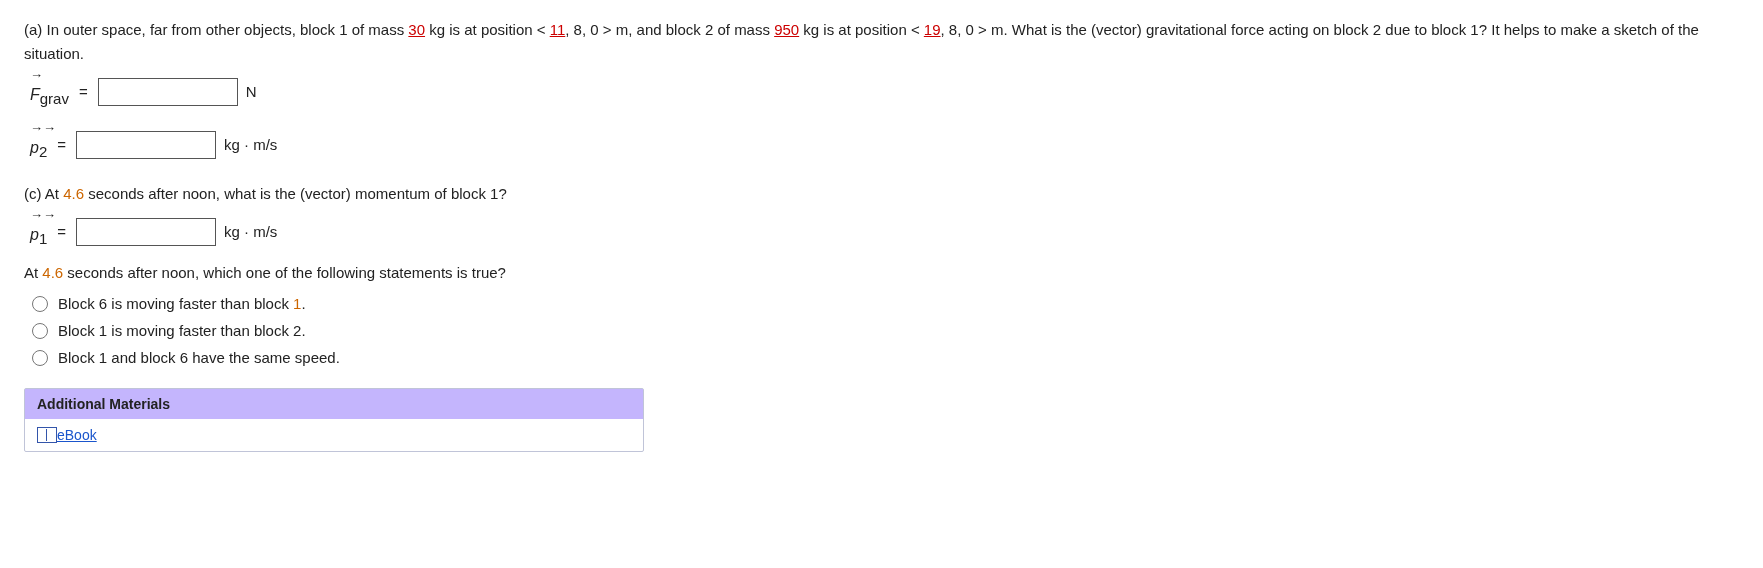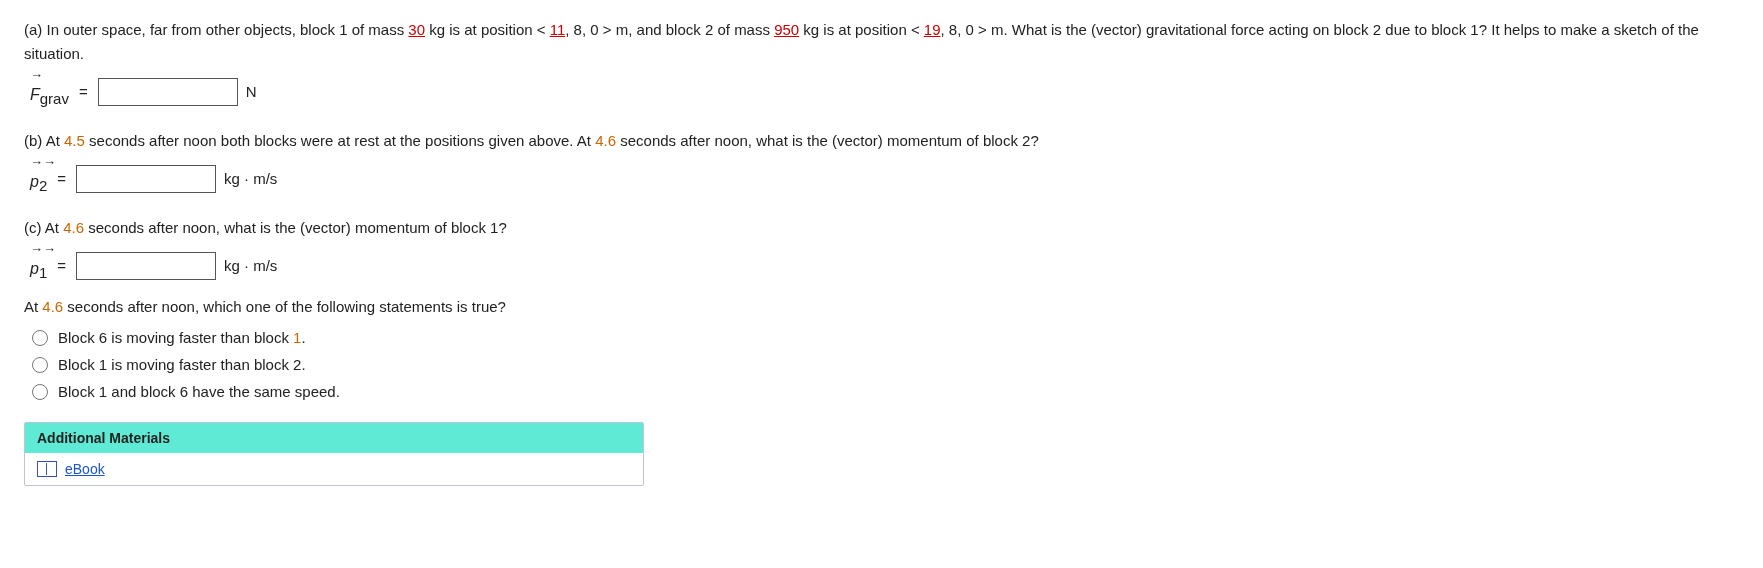--- a/index.html
+++ b/index.html
@@ -47,31 +47,30 @@
       accent-color: #555;
       cursor: pointer;
     }
     .additional-materials {
       border: 1px solid #c0c4d8;
       border-radius: 2px;
       max-width: 620px;
       margin-top: 18px;
     }
     .additional-materials-header {
-      background: #5eead4;
+      background: #c4b5fd;
       padding: 7px 12px;
       font-weight: bold;
       font-size: 14px;
       color: #222;
     }
     .additional-materials-body {
       padding: 8px 12px;
       display: flex;
       align-items: flex-start;
-      gap: 8px;
     }
     .ebook-icon {
       display: inline-block;
       width: 20px;
       height: 16px;
       border: 1.5px solid #3355aa;
       background: #fff;
       position: relative;
       vertical-align: middle;
     }
@@ -126,24 +125,20 @@
       <span class="arrow-over">→</span>
       <span class="fgrav-letter">F</span><span class="fgrav-subscript">grav</span>
     </span>
     <span class="equals">=</span>
     <input class="answer-input" type="text" value="" style="">
     <span class="unit-label">N</span>
   </div>
 </div>
 
 <div class="section">
-  <div class="question-text">
-    <span>(b)</span>
-    <span>At </span><span class="highlight-orange">4.5</span><span> seconds after noon both blocks were at rest at the positions given above. At </span><span class="highlight-orange">4.6</span><span> seconds after noon, what is the (vector) momentum of block 2?</span>
-  </div>
   <div class="answer-row">
     <span class="vec-container">
       <span class="arrow-over">→→</span>
       <span style="font-style:italic;font-size:16px;">p</span><span class="fgrav-subscript">2</span>
     </span>
     <span class="equals">=</span>
     <input class="answer-input" type="text" value="" style="">
     <span class="unit-label">kg · m/s</span>
   </div>
 </div>

